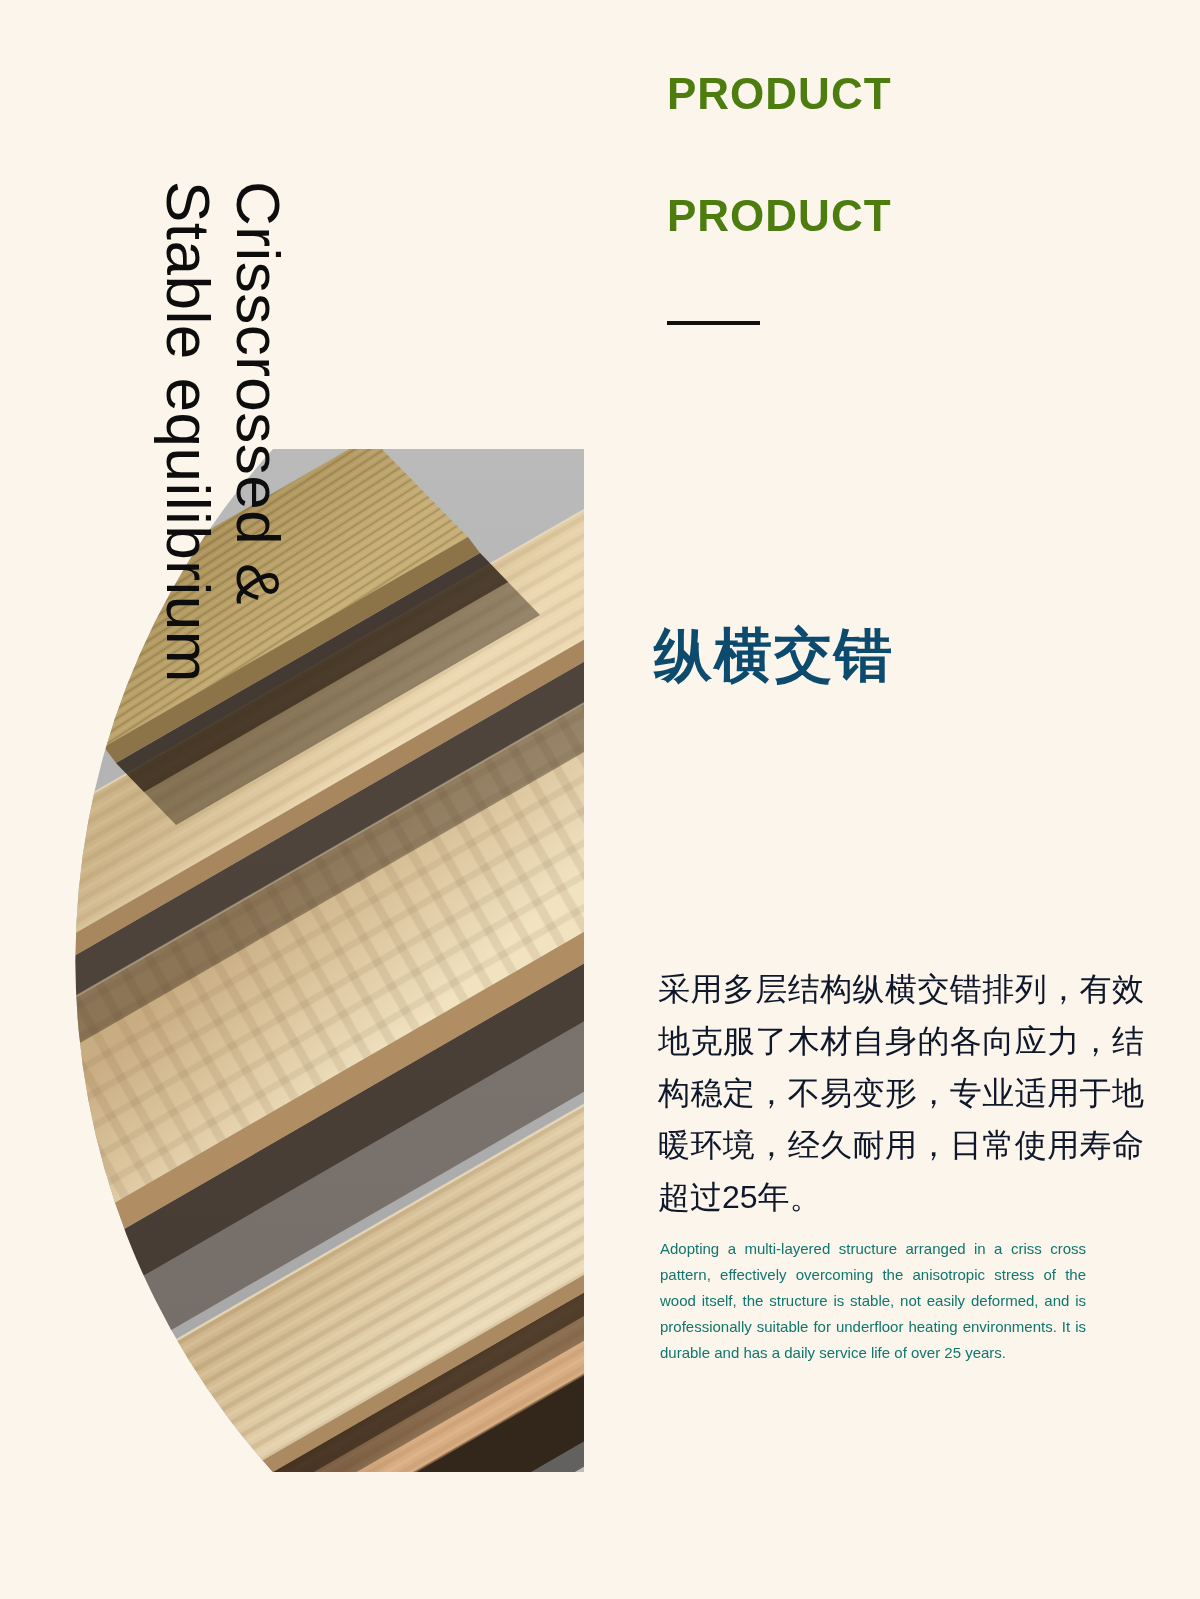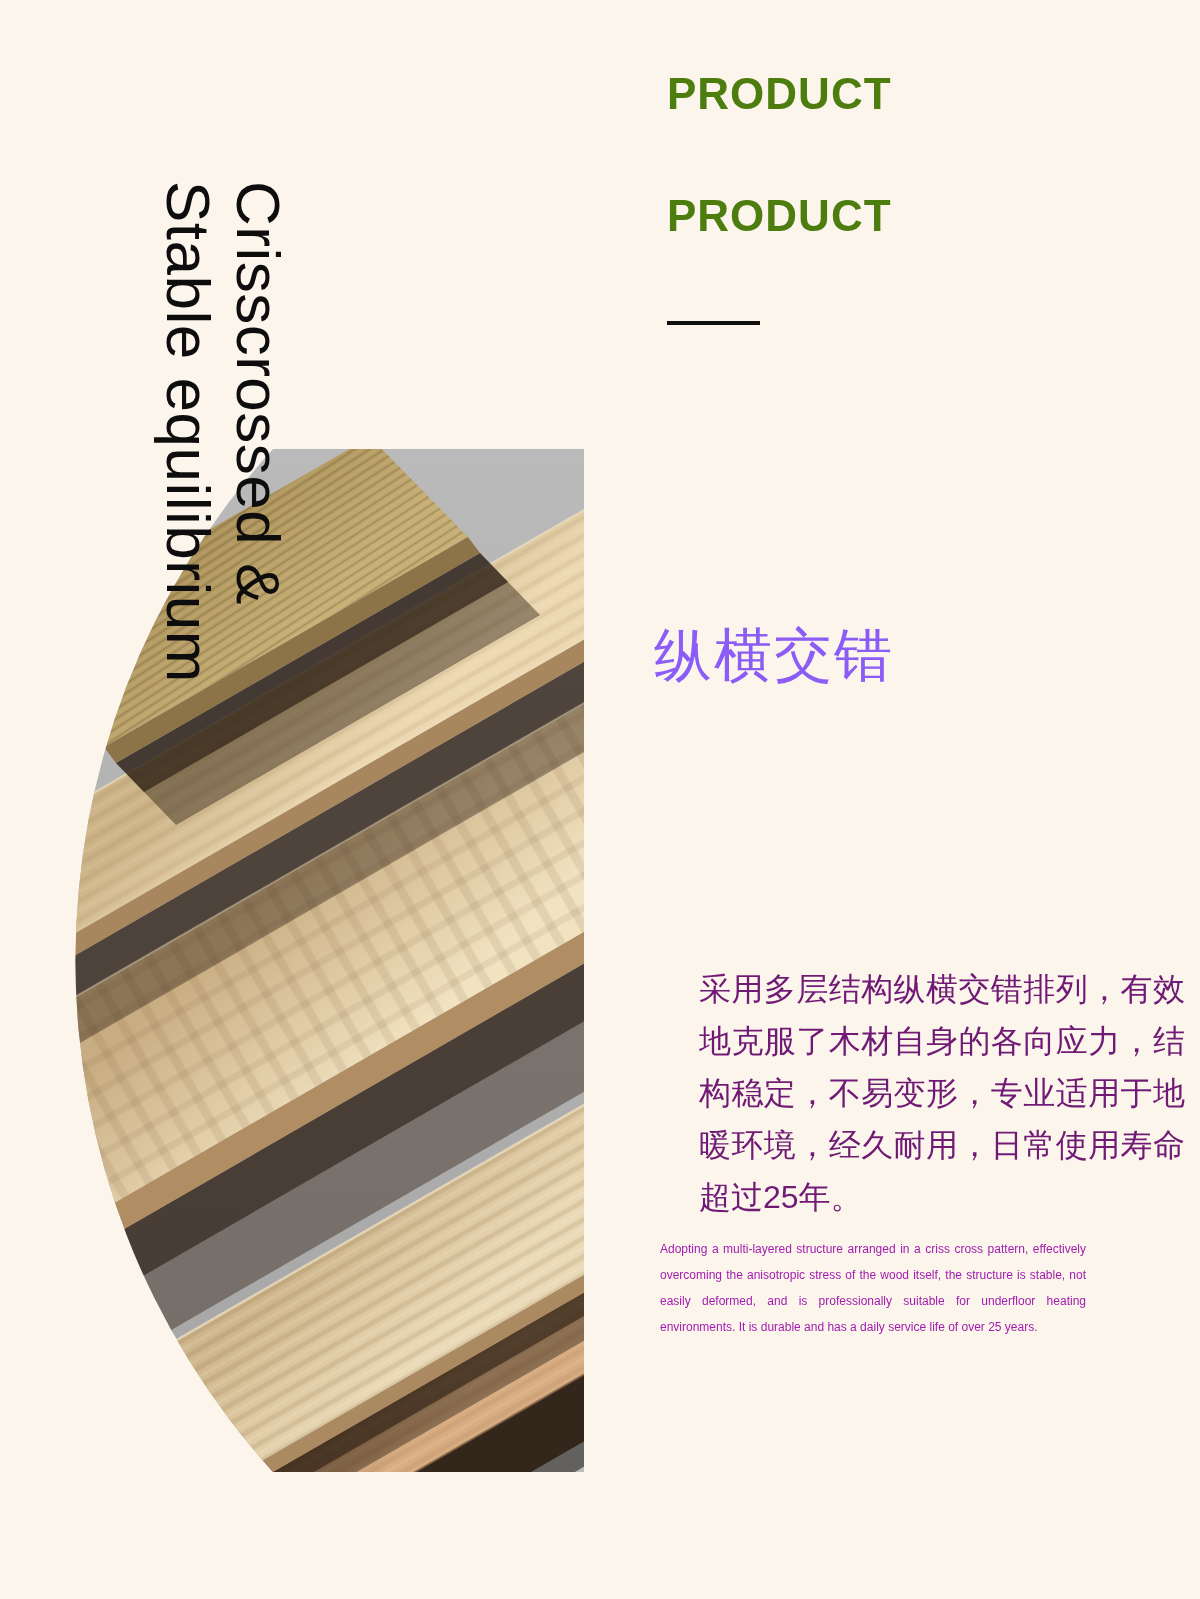--- a/index.html
+++ b/index.html
@@ -27,34 +27,34 @@
   }
   .eyebrow .eline + .eline { margin-top:78px; }
 
   .divider {
     position:absolute; left:667px; top:321px; z-index:3;
     width:93px; height:4px; background:#101010;
   }
 
   .headline-cn { position:absolute; left:654px; top:624px; z-index:3; }
   .headline-cn .hline {
-    font-size:58px; line-height:62px; font-weight:normal;
-    letter-spacing:2px; color:#8b5cf6; white-space:nowrap;
+    font-size:58px; line-height:62px; font-weight:bold;
+    letter-spacing:2px; color:#0c4a6e; white-space:nowrap;
   }
   .headline-cn .hline + .hline { margin-top:44px; }
 
   .body-cn {
     position:absolute; left:658px; top:963px; z-index:3;
     width:486px; font-size:32px; line-height:52px;
-    color:#701a75; text-align:justify;margin-left:41px;
+    color:#0f172a; text-align:justify;
   }
   .body-en {
     position:absolute; left:660px; top:1236px; z-index:3;
-    width:426px; font-size:12px; line-height:26px;
-    color:#a21caf; text-align:justify;
+    width:426px; font-size:15px; line-height:26px;
+    color:#0f766e; text-align:justify;
   }
 </style>
 </head>
 <body>
 
 <div class="canvas">
 
   <div>
   <svg class="photo-svg" width="1200" height="1599" viewBox="0 0 1200 1599" aria-hidden="true">
     <defs>

